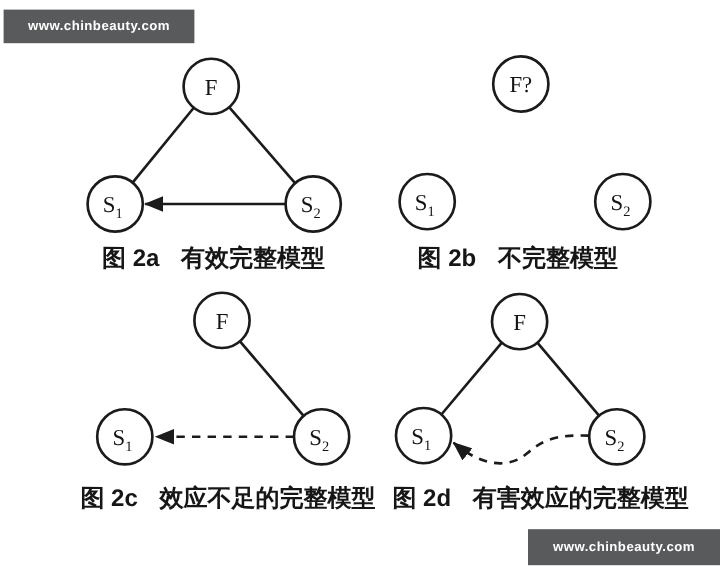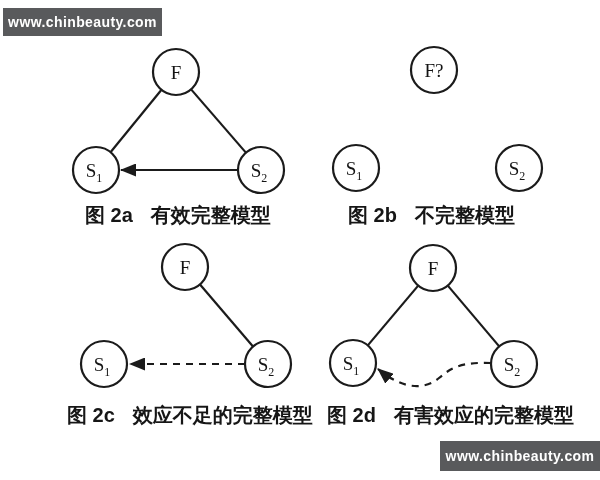--- a/index.html
+++ b/index.html
@@ -41,21 +41,21 @@
     font-family: "Liberation Sans", "DejaVu Sans", sans-serif;
     font-size: 20px;
     font-weight: 700;
     fill: #161616;
   }
   .watermark {
     position: absolute;
     background: #595a5c;
     color: #ffffff;
     font-family: "Liberation Sans", "DejaVu Sans", sans-serif;
-    font-size: 14px;
+    font-size: 11px;
     font-weight: 700;
     letter-spacing: 0.4px;
     display: flex;
     align-items: center;
     justify-content: center;
   }
   .watermark.top-left  { left: 3px;  top: 8px;   width: 159px; height: 28px; }
   .watermark.bottom-right { left: 440px; top: 441px; width: 160px; height: 30px; }
 </style>
 </head>

